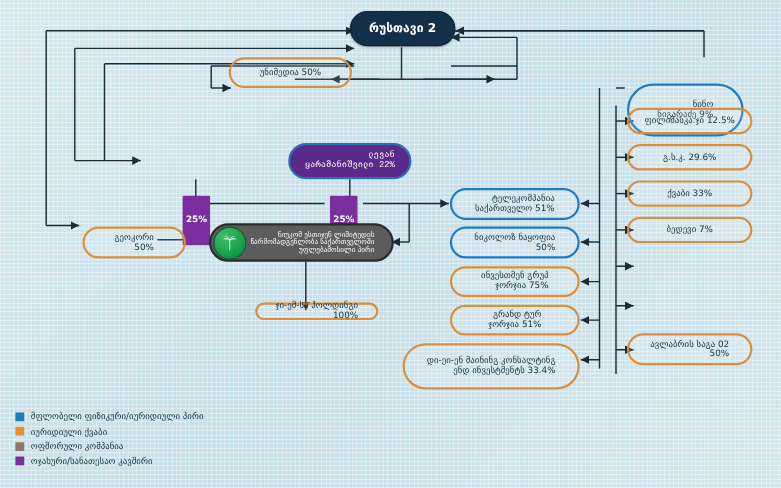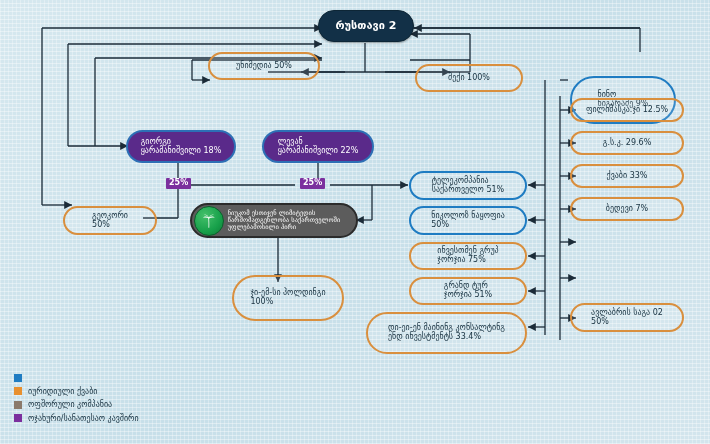--- a/index.html
+++ b/index.html
@@ -28,21 +28,21 @@
     left: 0; top: 0;
     width: 710px; height: 444px;
     pointer-events: none;
   }
   .node {
     position: absolute;
     box-sizing: border-box;
     display: flex;
     align-items: center;
     justify-content: center;
-    text-align: left;
+    text-align: right;
     border-radius: 999px;
     line-height: 1.12;
     letter-spacing: 0px;
   }
   
   .n-root {
     background: #123047;
     border: 1px solid #0d2troll;
     border: 1px solid #0d2636;
     color: #ffffff;
@@ -91,21 +91,21 @@
     display: flex;
     align-items: center;
     justify-content: center;
   }
   .pct-tag {
     position: absolute;
     background: #7b2f9e;
     color: #ffffff;
     font-size: 8px;
     font-weight: bold;
-    padding: 1px 3px;
+    padding: 18px 3px;
     border-radius: 1px;
     line-height: 1.1;
   }
   #legend {
     position: absolute;
     left: 14px;
     top: 374px;
     width: 300px;
   }
   .legend-row {
@@ -208,54 +208,48 @@
   </svg>
 
   <div class="node n-root" style="left:318px; top:10px; width:96px; height:32px;">
     <span>რუსთავი 2</span>
   </div>
 
   <div class="node n-orange" style="left:208px; top:52px; width:112px; height:28px;">
     <span>უნიმედია 50%</span>
   </div>
 
-  <div class="node n-orange" style="left:415px; top:64px; width:108px; height:28px;">
-    <span>მექი 100%</span>
-  </div>
-
-  <div class="node n-purple" style="left:126px; top:130px; width:110px; height:33px;">
-    <span class="mlabel">გიორგი<br>ყარამანიშვილი 18%</span>
-  </div>
-
-  <div class="node n-purple" style="left:262px; top:130px; width:112px; height:33px;">
+
+
+  <div class="node n-purple" style="left:262px; top:130px; width:112px; height:33px;font-family:Liberation Mono, monospace;">
     <span class="mlabel">ლევან<br>ყარამანიშვილი 22%</span>
   </div>
 
   <div class="pct-tag" style="left:166px; top:178px;">25%</div>
   <div class="pct-tag" style="left:300px; top:178px;">25%</div>
 
-  <div class="node n-orange" style="left:63px; top:206px; width:94px; height:29px;">
+  <div class="node n-orange" style="left:75px; top:206px; width:94px; height:29px;">
     <span class="mlabel">გეოკორი<br>50%</span>
   </div>
 
   <div class="node n-grey" style="left:190px; top:203px; width:168px; height:35px;">
     <span class="palm-badge">
       <svg width="18" height="18" viewBox="0 0 24 24" aria-hidden="true">
         <path d="M12 8 C12 8 12.6 14 12.3 21 L11.3 21 C11.6 14 11 8 11 8 Z" fill="#ffffff"></path>
         <path d="M11.8 7.6 C9 5.4 5.6 5.8 4 7.8 C6.4 6.9 9.4 7.2 11.6 8.4 Z" fill="#ffffff"></path>
         <path d="M11.9 7.6 C14.7 5.4 18.1 5.8 19.7 7.8 C17.3 6.9 14.3 7.2 12.1 8.4 Z" fill="#ffffff"></path>
         <path d="M11.7 7.4 C10.6 4.6 7.7 2.9 5.2 3.4 C7.7 3.9 10.2 5.4 11.4 7.7 Z" fill="#ffffff"></path>
         <path d="M12.1 7.4 C13.2 4.6 16.1 2.9 18.6 3.4 C16.1 3.9 13.6 5.4 12.4 7.7 Z" fill="#ffffff"></path>
         <circle cx="11.9" cy="7.8" r="1.1" fill="#ffffff"></circle>
       </svg>
     </span>
     <span class="mlabel">ნიუკომ ესთიჯენ ლიმიტედის<br>წარმომადგენლობა საქართველოში<br>უფლებამოსილი პირი</span>
   </div>
 
-  <div class="node n-orange" style="left:232px; top:275px; width:112px; height:46px;">
+  <div class="node n-orange" style="left:232px; top:275px; width:112px; height:16px;">
     <span class="mlabel">ჯი-ემ-სი ჰოლდინგი<br>100%</span>
   </div>
 
   <div class="node n-blue" style="left:409px; top:171px; width:118px; height:29px;">
     <span class="mlabel">ტელეკომპანია<br>საქართველო 51%</span>
   </div>
 
   <div class="node n-blue" style="left:409px; top:206px; width:118px; height:29px;">
     <span class="mlabel">ნიკოლოზ ნაყოფია<br>50%</span>
   </div>
@@ -294,20 +288,21 @@
 
 
 
   <div class="node n-orange" style="left:570px; top:303px; width:114px; height:29px;">
     <span class="mlabel">ავლაბრის საგა 02<br>50%</span>
   </div>
 
   <div id="legend">
     <div class="legend-row">
       <span class="legend-swatch" style="background:#1f7cc2;"></span>
+      <span class="legend-label">მფლობელი ფიზიკური/იურიდიული პირი</span>
     </div>
     <div class="legend-row">
       <span class="legend-swatch" style="background:#e8902f;"></span>
       <span class="legend-label">იურიდიული ქვაბი</span>
     </div>
     <div class="legend-row">
       <span class="legend-swatch" style="background:#8b7a6b;"></span>
       <span class="legend-label">ოფშორული კომპანია</span>
     </div>
     <div class="legend-row">

